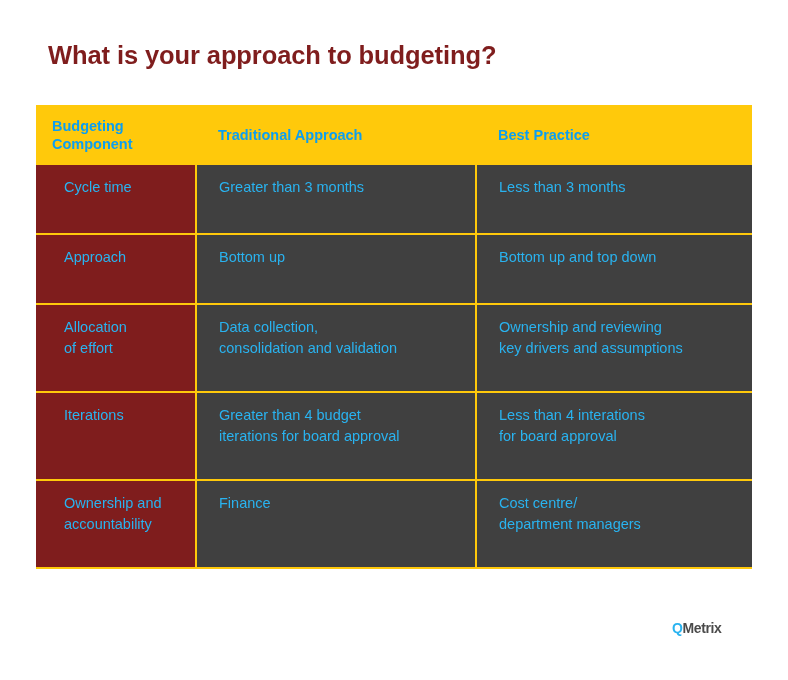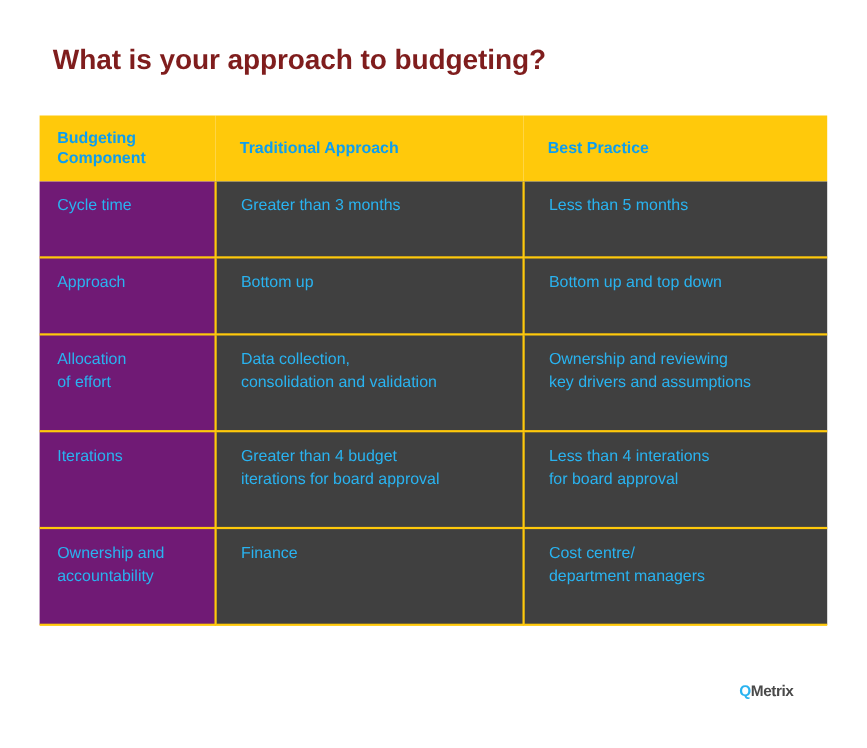--- a/index.html
+++ b/index.html
@@ -74,22 +74,22 @@
     font-size: 14.5px;
     font-weight: normal;
     vertical-align: top;
     line-height: 1.42;
     background: #404040;
     border-bottom: 2px solid #FFC90B;
     border-right: 2px solid #FFC90B;
     padding: 12px 10px 12px 22px;
   }
   tbody td.first {
-    background: #701a75;
-    padding-left: 16px;
+    background: #7f1d1d;
+    padding-left: 28px;
     border-right: 2px solid #FFC90B;
     margin-left: 28px;
   }
   tbody td.last {
     border-right: 0;
   }
   tbody tr:last-child td {
     border-bottom: 2px solid #FFC90B;
   }
 
@@ -140,21 +140,21 @@
       <tbody>
 
         <tr class="r-h44">
           <td class="first">
             <span class="cell-line">Cycle time</span>
           </td>
           <td>
             <span class="cell-line">Greater than 3 months</span>
           </td>
           <td class="last">
-            <span class="cell-line">Less than 5 months</span>
+            <span class="cell-line">Less than 3 months</span>
           </td>
         </tr>
 
         <tr class="r-h44">
           <td class="first">
             <span class="cell-line">Approach</span>
           </td>
           <td>
             <span class="cell-line">Bottom up</span>
           </td>

